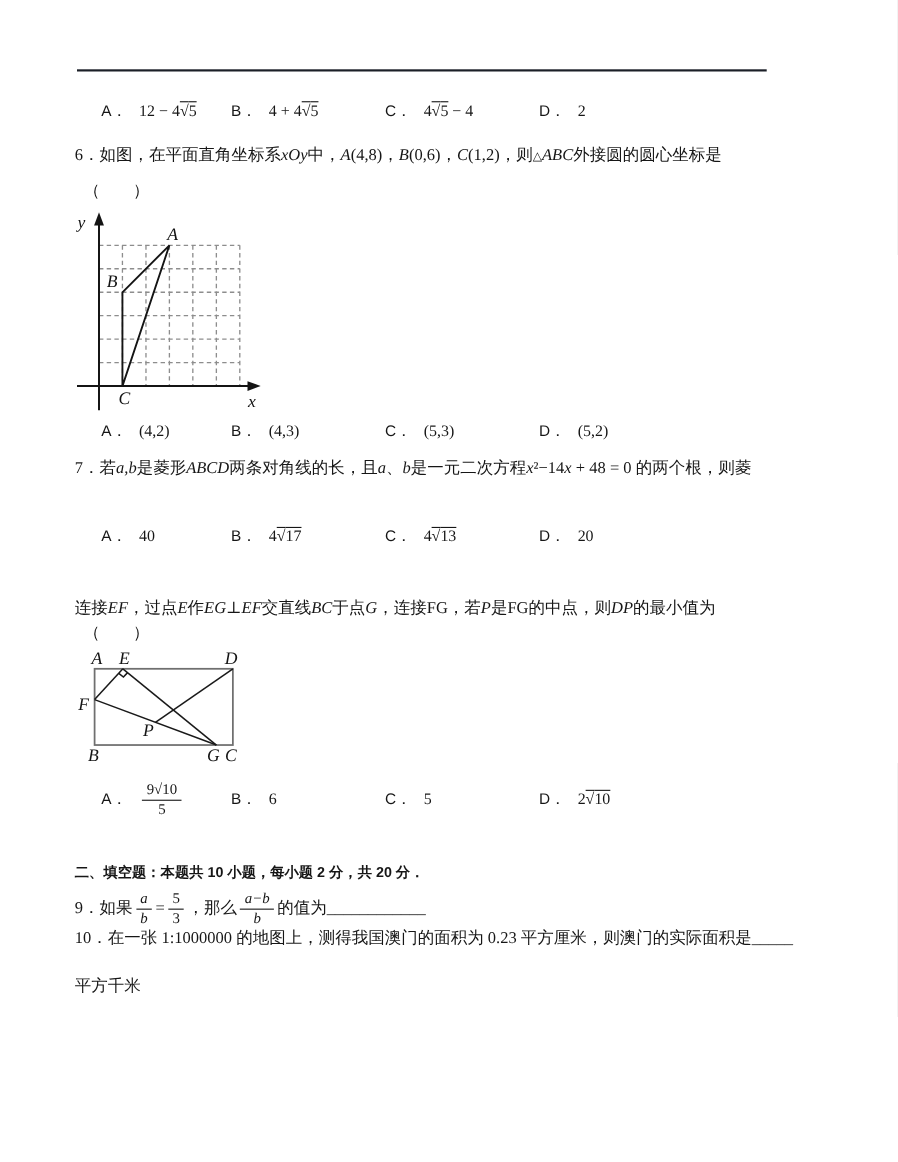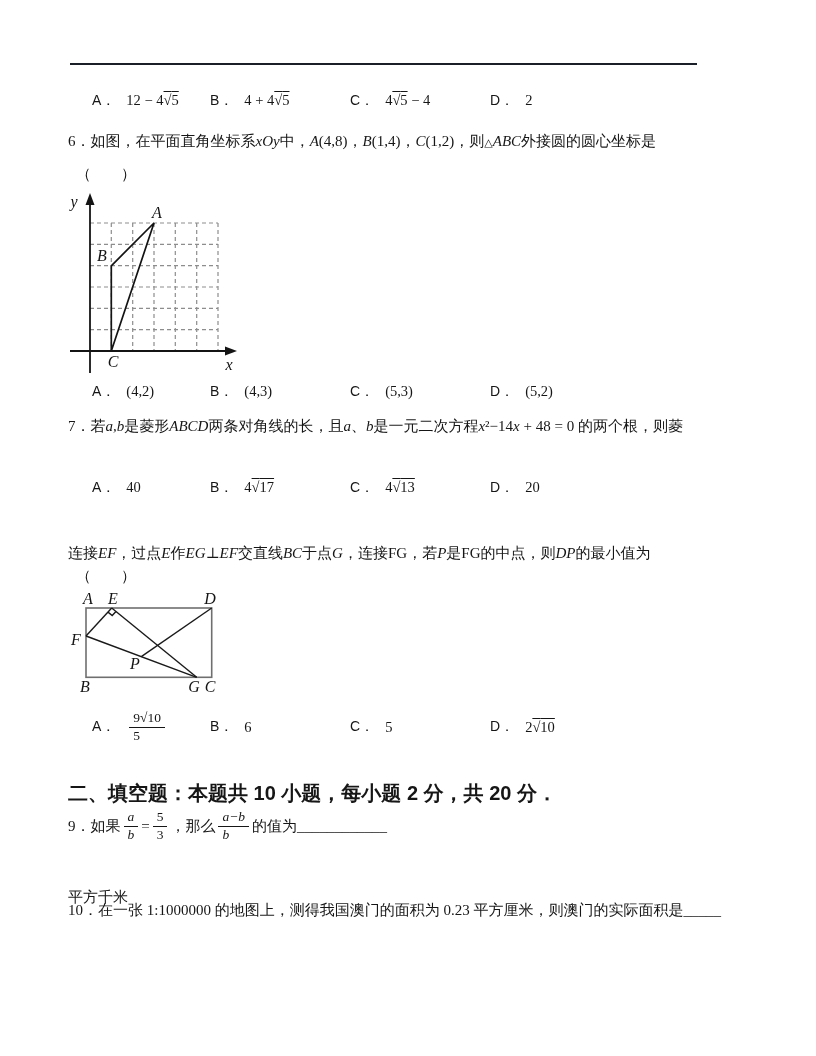--- a/index.html
+++ b/index.html
@@ -4,32 +4,32 @@
 <style>
   html,body{margin:0;padding:0;background:#e8e8e8;}
   .page{
     position:relative;width:816px;height:1056px;background:#ffffff;
     font-family:"Liberation Serif","DejaVu Serif",serif;color:#161616;
     overflow:hidden;margin:0 auto;
   }
   .rule{position:absolute;left:70px;top:63px;width:627px;height:2px;background:#1b1f27;}
   .line{position:absolute;left:68px;white-space:nowrap;font-size:15px;line-height:22px;}
   .line.flexline{display:flex;align-items:center;}
-  .heading{font-family:"Liberation Sans","DejaVu Sans",sans-serif;font-weight:700;font-size:20px;text-align:right;}
+  .heading{font-family:"Liberation Sans","DejaVu Sans",sans-serif;font-weight:700;font-size:13px;text-align:right;}
   .it{font-style:italic;font-family:"Liberation Serif","DejaVu Serif",serif;margin-top:28px;}
   .tsm{font-size:11px;}
   .rad{text-decoration:overline;}
   .rad::before{content:"\221A";}
   .opt-row{position:absolute;left:68px;width:690px;height:22px;}
   .opt-row.tall{height:46px;}
   .opt{position:absolute;top:0;display:inline-flex;align-items:baseline;height:100%;}
   .opt-row.tall .opt{align-items:center;}
   .optlabel{font-family:"Liberation Sans","DejaVu Sans",sans-serif;font-size:14px;margin-right:11px;}
   .optval{font-size:14.5px;}
-  .frac{display:inline-flex;flex-direction:column;vertical-align:middle;text-align:left;margin:0 3px;}
+  .frac{display:inline-flex;flex-direction:column;vertical-align:middle;text-align:center;margin:0 3px;}
   .frac .num{display:block;padding:0 4px 1px 4px;border-bottom:1px solid #161616;line-height:1.1;font-size:13.5px;}
   .frac .den{display:block;padding:1px 4px 0 4px;line-height:1.1;font-size:13.5px;}
   .frac.it .num,.frac.it .den{font-style:italic;}
   svg{position:absolute;overflow:visible;}
   svg text{font-family:"Liberation Serif","DejaVu Serif",serif;font-style:italic;font-size:16px;fill:#141414;}
 </style>
 </head>
 <body>
 
 <div class="page">
@@ -48,21 +48,21 @@
     <span class="opt" style="left:282px">
         <span class="optlabel">C．</span>
         <span class="optval"><span>4</span><span class="rad">5</span><span> − 4</span></span>
       </span>
     <span class="opt" style="left:422px">
         <span class="optlabel">D．</span>
         <span class="optval"><span>2</span></span>
       </span>
   </div>
 
-  <div class="line" style="top:130px;"><span>6．如图，在平面直角坐标系</span><span class="it">xOy</span><span>中，</span><span class="it">A</span><span>(4,8)，</span><span class="it">B</span><span>(1,4)，</span><span class="it">C</span><span>(1,2)，则</span><span class="tsm">△</span><span class="it">ABC</span><span>外接圆的圆心坐标是</span></div>
+  <div class="line" style="top:130px;"><span>6．如图，在平面直角坐标系</span><span class="it">xOy</span><span>中，</span><span class="it">A</span><span>(4,8)，</span><span class="it">B</span><span>(0,6)，</span><span class="it">C</span><span>(1,2)，则</span><span class="tsm">△</span><span class="it">ABC</span><span>外接圆的圆心坐标是</span></div>
   <div class="line" style="top:163px;left:76px;">（　　）</div>
 
   <svg style="left:64px;top:190px;" width="182" height="190" viewBox="0 0 182 190">
     <g stroke="#8d8d8d" stroke-width="1.2" stroke-dasharray="4 3">
       <line x1="47.3" y1="33" x2="47.3" y2="161"></line>
         <line x1="68.7" y1="33" x2="68.7" y2="161"></line>
       <line x1="90" y1="33" x2="90" y2="161"></line>
         <line x1="111.3" y1="33" x2="111.3" y2="161"></line>
       <line x1="132.7" y1="33" x2="132.7" y2="161"></line>
         <line x1="154" y1="33" x2="154" y2="161"></line>
@@ -184,17 +184,17 @@
         <span class="den">3</span>
       </span>
       <span>，那么</span>
       <span class="frac it">
         <span class="num">a−b</span>
         <span class="den">b</span>
       </span>
       <span>的值为____________</span>
     </div>
 
-  <div class="line" style="top:899px;">10．在一张 1:1000000 的地图上，测得我国澳门的面积为 0.23 平方厘米，则澳门的实际面积是_____</div>
+  <div class="line" style="top:842px;">10．在一张 1:1000000 的地图上，测得我国澳门的面积为 0.23 平方厘米，则澳门的实际面积是_____</div>
   <div class="line" style="top:886px;">平方千米</div>
 
 
 </div>
 
 </body></html>

